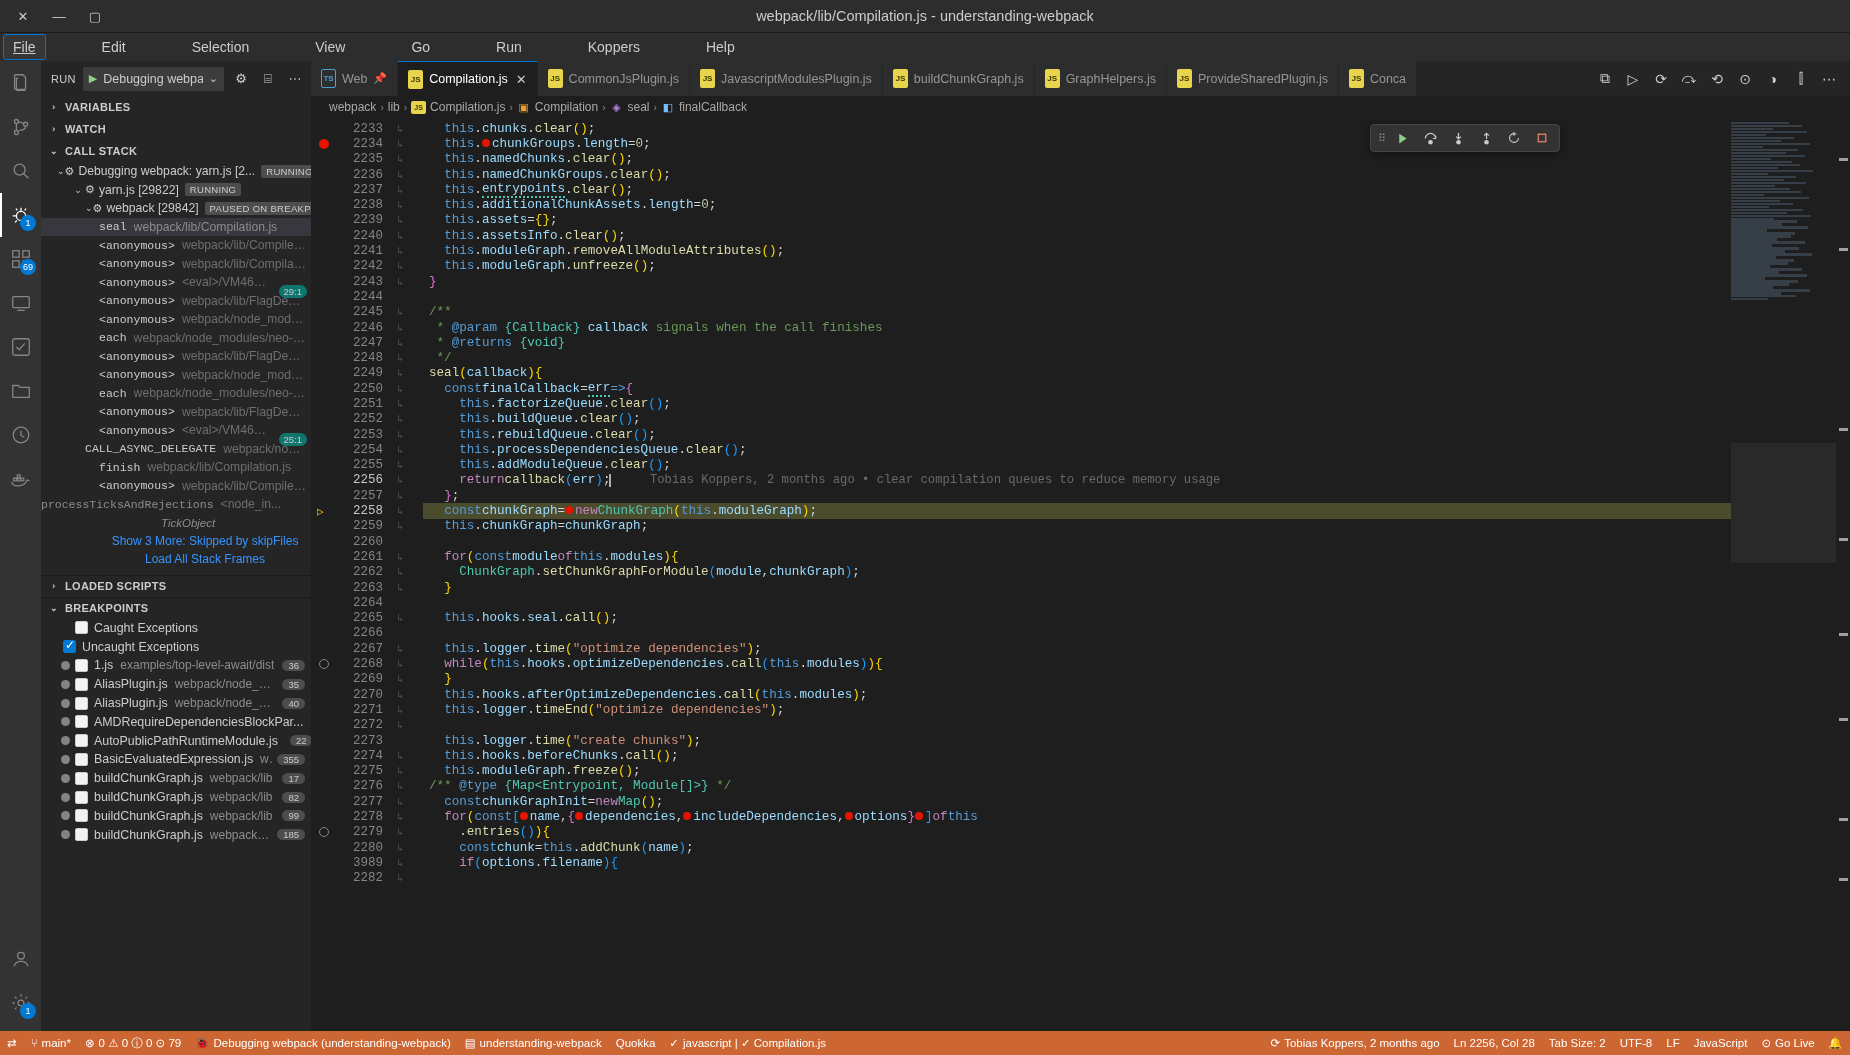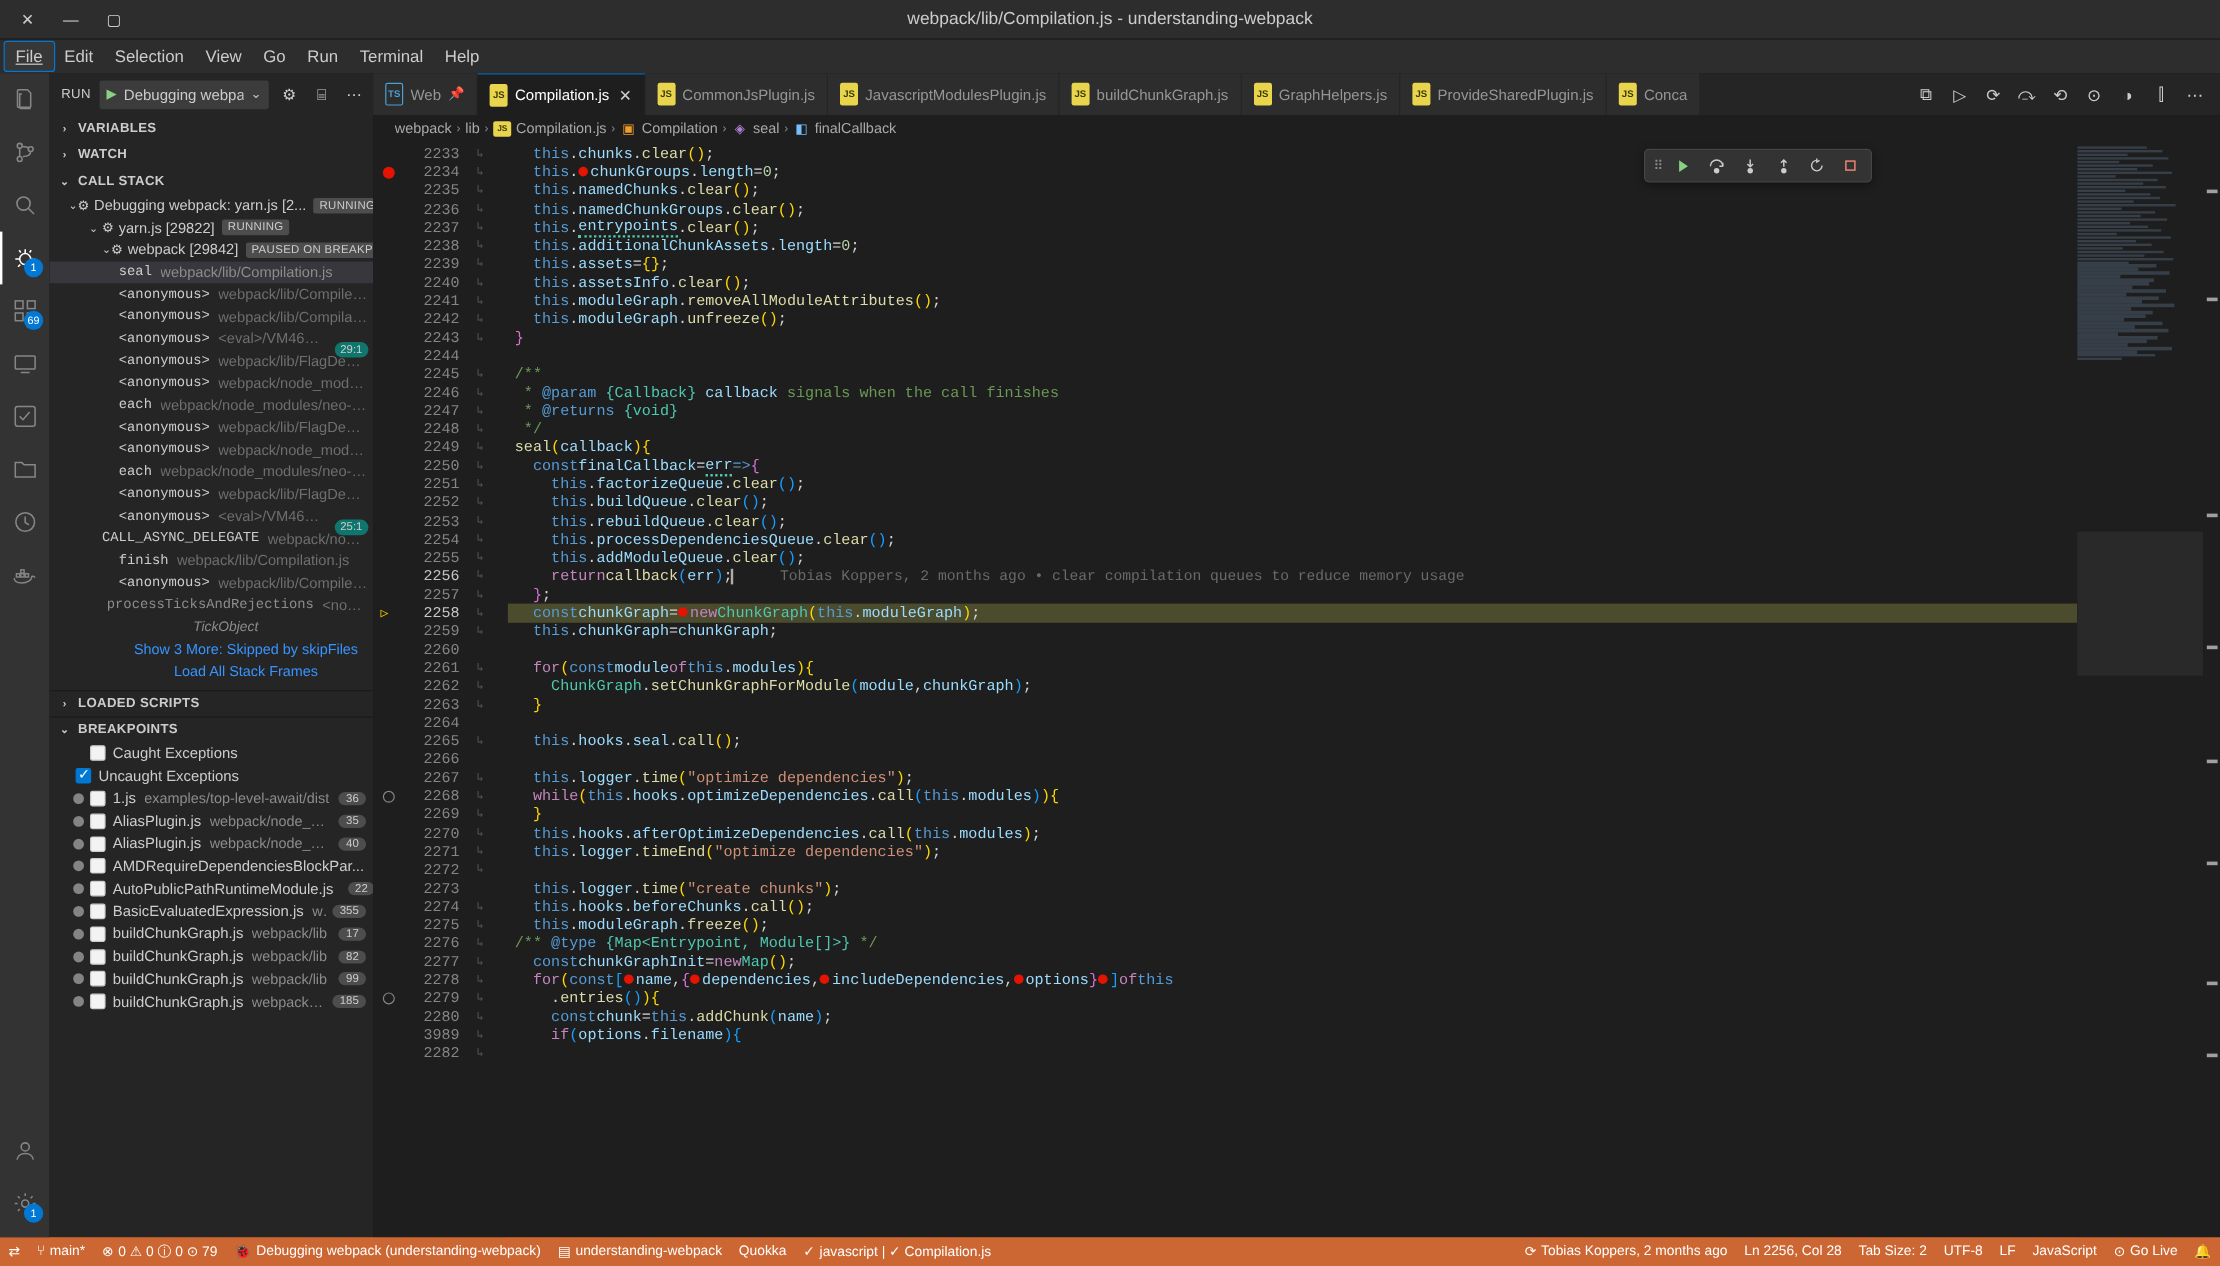--- a/index.html
+++ b/index.html
@@ -23,21 +23,21 @@
     color: #cccccc; font-size: 13px; cursor: pointer;
   }
   .title-text {
     position: absolute; left: 0; right: 0; text-align: center;
     font-size: 14.5px; color: #cccccc; pointer-events: none;
   }
 
   
   .menubar {
     height: 28px; background: #2d2d2d; display: flex; align-items: center;
-    padding-left: 4px; flex: 0 0 28px; font-size: 14px;
+    padding-left: 4px; flex: 0 0 28px; font-size: 14px; gap: 48px;
   }
   .menu-item {
     padding: 4px 9px; color: #cccccc; cursor: pointer; border-radius: 2px;
   }
   .menu-item.active { outline: 1px solid #0078d4; background: #373737; }
   .menu-item u { text-decoration: underline; }
 
   
   .body { flex: 1; display: flex; min-height: 0; }
 
@@ -306,21 +306,21 @@
     <div class="title-text">webpack/lib/Compilation.js - understanding-webpack</div>
   </div>
 
   <div class="menubar">
     <div class="menu-item active"><u>File</u></div>
     <div class="menu-item"><span>Edit</span></div>
     <div class="menu-item"><span>Selection</span></div>
     <div class="menu-item"><span>View</span></div>
     <div class="menu-item"><span>Go</span></div>
     <div class="menu-item"><span>Run</span></div>
-    <div class="menu-item"><span>Terminal</span></div>
+    <div class="menu-item"><span>Koppers</span></div>
     <div class="menu-item"><span>Help</span></div>
   </div>
 
   <div class="body">
 
     <div class="activitybar">
       <div class="act-icon">
         <svg width="22" height="22" viewBox="0 0 24 24" fill="none" stroke="currentColor" stroke-width="1.4">
           <path d="M14 3H6a1 1 0 0 0-1 1v14a1 1 0 0 0 1 1h10a1 1 0 0 0 1-1V6z"></path>
             <path d="M9 7h-2v12a1 1 0 0 0 1 1h9"></path>
@@ -508,21 +508,21 @@
           <span class="cs-src dim">webpack/node_...</span>
         </div>
         <div class="cs-row cs-frame">
           <span class="cs-name frame">finish</span>
           <span class="cs-src dim">webpack/lib/Compilation.js</span>
         </div>
         <div class="cs-row cs-frame">
           <span class="cs-name frame">&lt;anonymous&gt;</span>
           <span class="cs-src dim">webpack/lib/Compiler.js</span>
         </div>
-        <div class="cs-row" style="padding-left:48px;">
+        <div class="cs-row" style="">
           <span class="cs-name frame" style="color:#8c8c8c;">processTicksAndRejections</span>
           <span class="cs-src dim">&lt;node_in...</span>
         </div>
         <div class="cs-row cs-note">TickObject</div>
         <div class="cs-link">Show 3 More: Skipped by skipFiles</div>
         <div class="cs-link">Load All Stack Frames</div>
       </div>
 
       <div class="sect-head sect-divider">
         <span class="chev">›</span>

